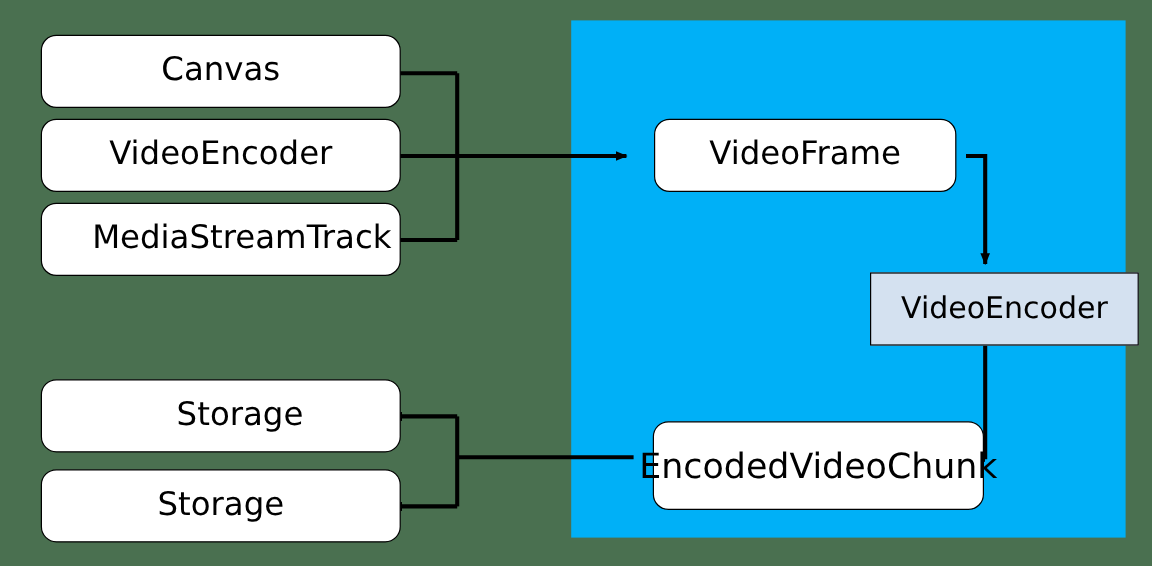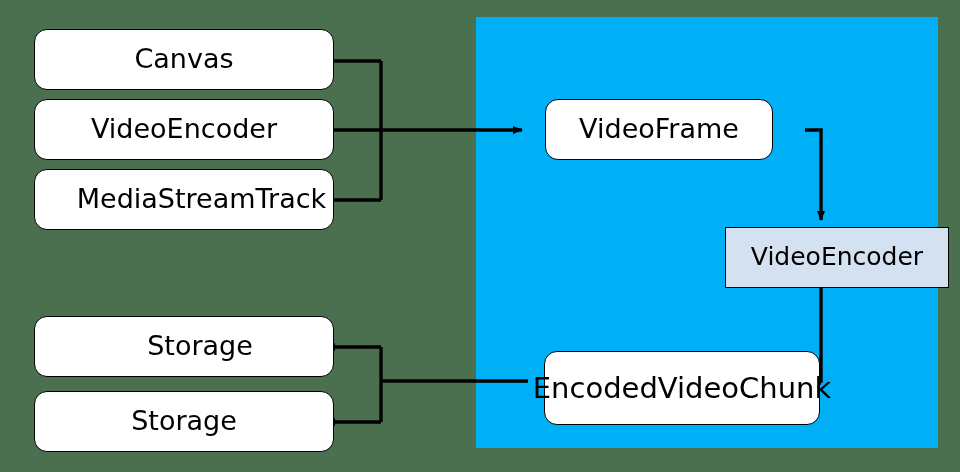--- a/index.html
+++ b/index.html
@@ -93,21 +93,21 @@
   </div>
 
   <div class="node node-rounded" style="left:18px; top:316px; width:300px; height:61px; font-size:27px;padding-left:32px;">
     <span class="node-label">Storage</span>
   </div>
 
   <div class="node node-rounded" style="left:18px; top:391px; width:300px; height:61px; font-size:27px;">
     <span class="node-label">Storage</span>
   </div>
 
-  <div class="node node-rounded" style="left:529px; top:99px; width:228px; height:61px; font-size:27px;">
+  <div class="node node-rounded" style="left:529px; top:99px; width:252px; height:61px; font-size:27px;">
     <span class="node-label">VideoFrame</span>
   </div>
 
   <div class="node node-sharp" style="left:709px; top:227px; width:224px; height:61px; font-size:25px; background:#d4e1f0;">
     <span class="node-label">VideoEncoder</span>
   </div>
 
   <div class="node node-rounded" style="left:528px; top:351px; width:276px; height:74px; font-size:29px;">
     <span class="node-label">EncodedVideoChunk</span>
   </div>

